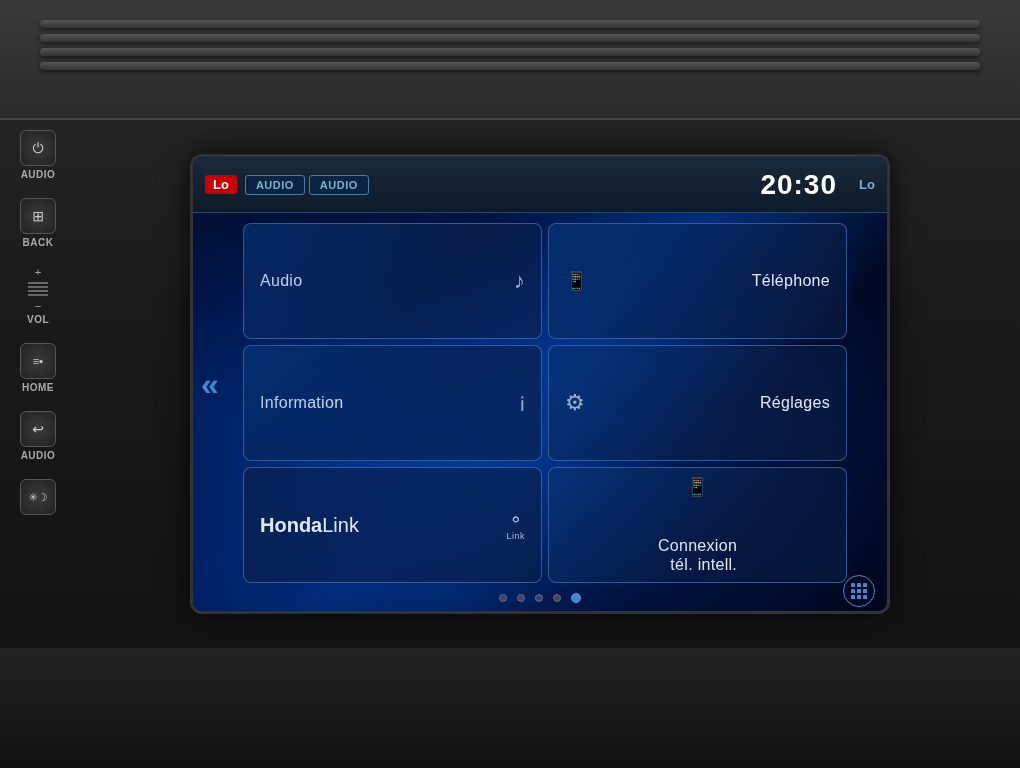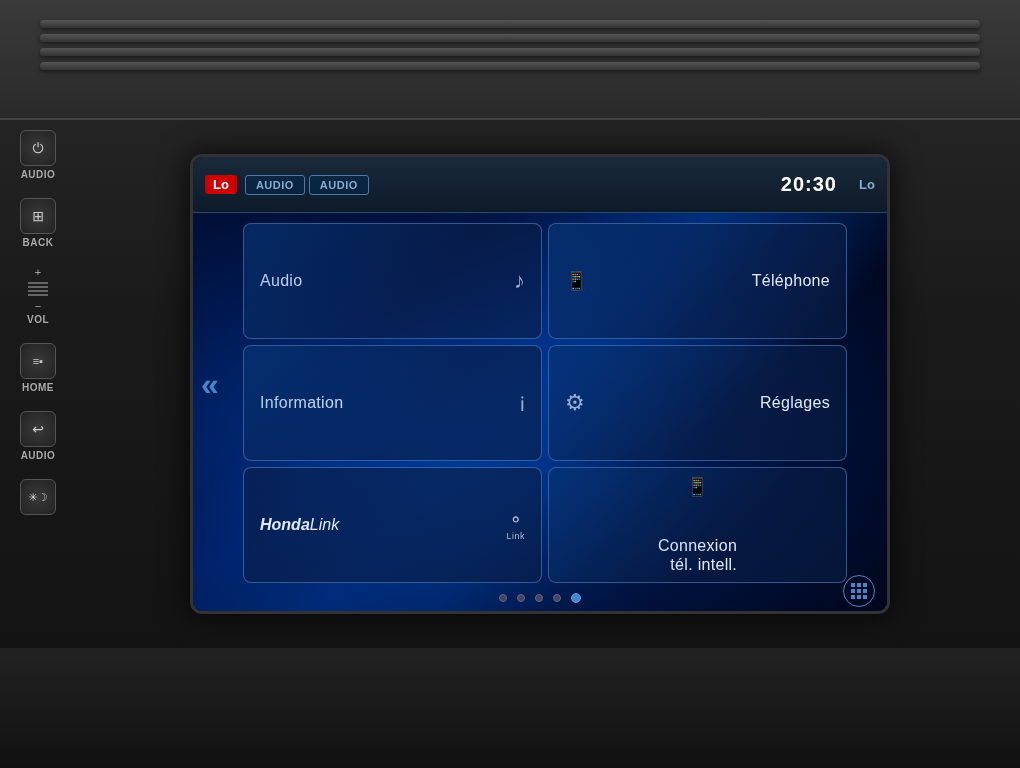--- a/index.html
+++ b/index.html
@@ -172,21 +172,21 @@
       padding: 3px 10px;
       border-radius: 3px;
       background: rgba(0,40,80,0.5);
       letter-spacing: 0.5px;
     }
 
     .top-bar-time {
       position: absolute;
       right: 50px;
       color: white;
-      font-size: 20px;
+      font-size: 28px;
       font-weight: bold;
       letter-spacing: 1px;
       margin-left: 24px;
     }
 
     .lo-badge-right {
       position: absolute;
       right: 12px;
       background: transparent;
       color: #88aacc;
@@ -265,24 +265,23 @@
       justify-content: flex-start;
       padding: 8px 16px;
       cursor: pointer;
       color: white;
       position: relative;
       overflow: hidden;
       gap: 8px;
     }
 
     .hondalink-text {
-      font-size: 16px;
+      font-size: 20px;
       font-weight: 500;
       color: #e0e8f8;
-      font-style: italic;
     }
 
     .hondalink-text span {
       font-weight: 700;
     }
 
     .hondalink-icon-area {
       display: flex;
       flex-direction: column;
       align-items: center;

